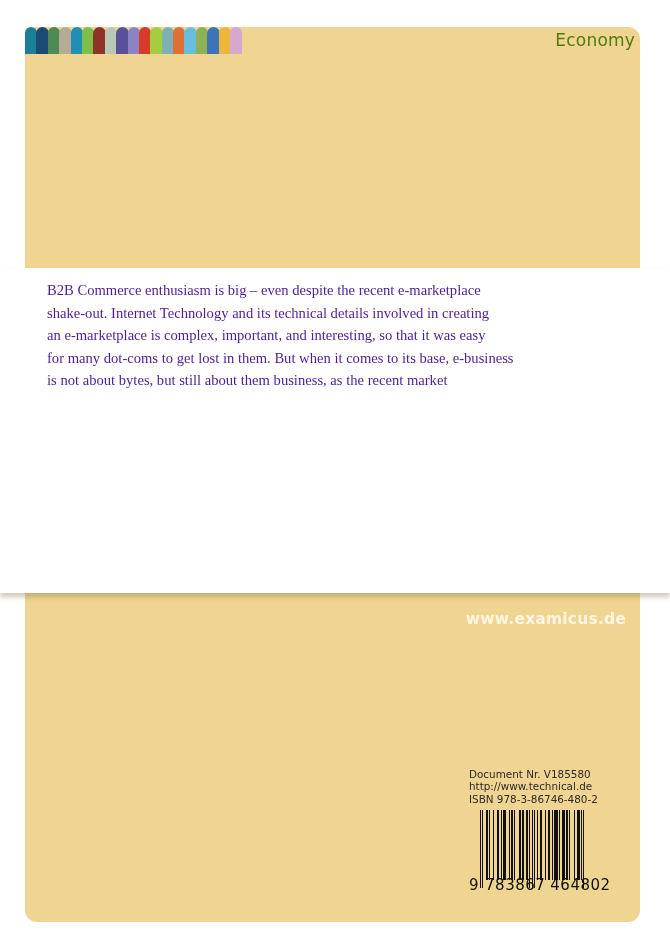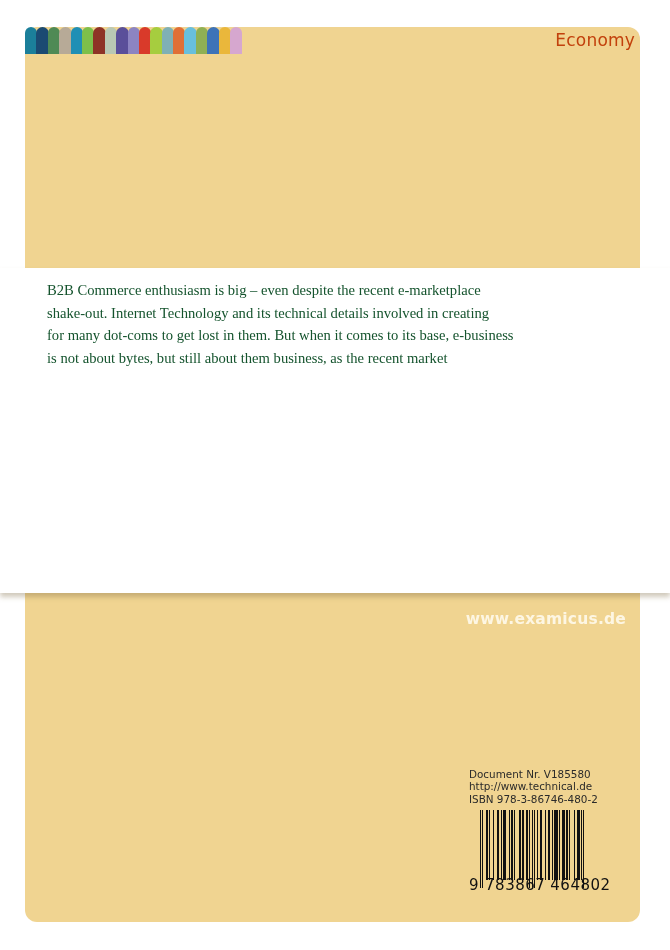--- a/index.html
+++ b/index.html
@@ -36,42 +36,42 @@
       border-top-left-radius: 10px;
       border-top-right-radius: 10px;
       margin-right: -1px;
     }
     .category {
       position: absolute;
       top: 30px;
       right: 35px;
       font-family: "DejaVu Sans", sans-serif;
       font-size: 17px;
-      color: #c2410c;
+      color: #4d7c0f;
       letter-spacing: 0.2px;
       text-align: center;
     }
     .white-panel {
       position: absolute;
       left: 0;
       top: 268px;
       width: 670px;
       height: 325px;
       background: #ffffff;
       box-shadow: 0 4px 5px rgba(120, 100, 60, 0.35);
     }
     .blurb {
       position: absolute;
       left: 47px;
       top: 11px;
       width: 560px;
       font-family: "Liberation Serif", serif;
       font-size: 14.6px;
       line-height: 22.6px;
-      color: #14532d;
+      color: #4c1d95;
       margin: 0;
     }
     .blurb span {
       display: block;
       white-space: nowrap;
     }
     .website {
       position: absolute;
       right: 44px;
       top: 610px;
@@ -145,20 +145,21 @@
     <div class="tab" style="background: rgb(234, 183, 59);"></div>
     <div class="tab" style="background: rgb(214, 167, 207);"></div>
   </div>
 
 <div class="category">Economy</div>
 
 <div class="white-panel">
   <p class="blurb">
     <span>B2B Commerce enthusiasm is big – even despite the recent e-marketplace</span>
     <span>shake-out. Internet Technology and its technical details involved in creating</span>
+    <span>an e-marketplace is complex, important, and interesting, so that it was easy</span>
     <span>for many dot-coms to get lost in them. But when it comes to its base, e-business</span>
     <span>is not about bytes, but still about them business, as the recent market</span>
   </p>
 </div>
 
 <div class="website">www.examicus.de</div>
 
 <div class="doc-info">
   <div>Document Nr. V185580</div>
   <div>http://www.technical.de</div>

